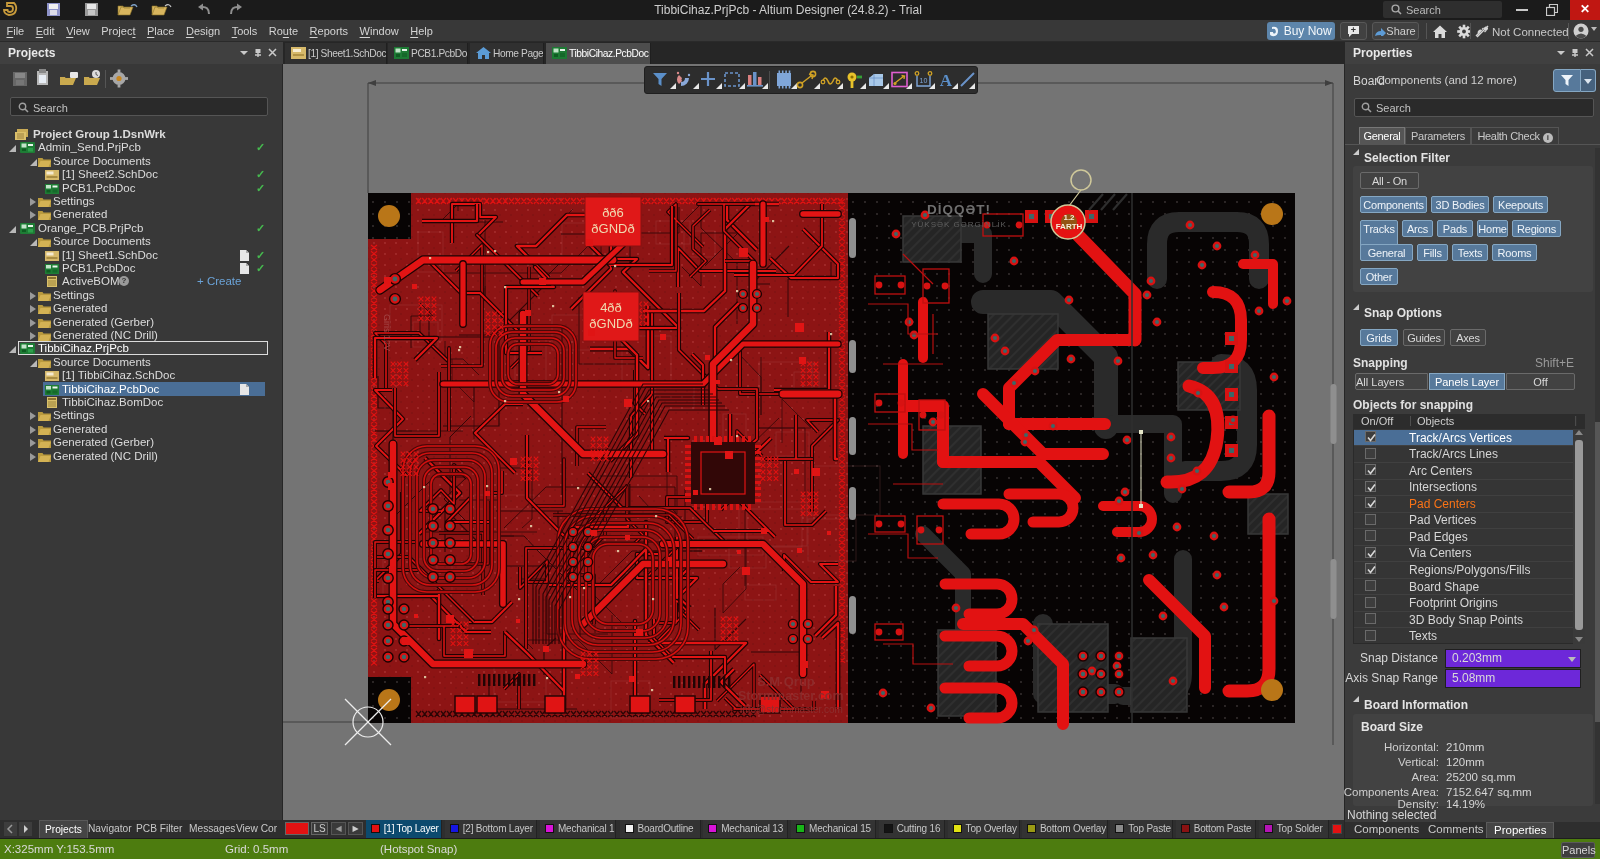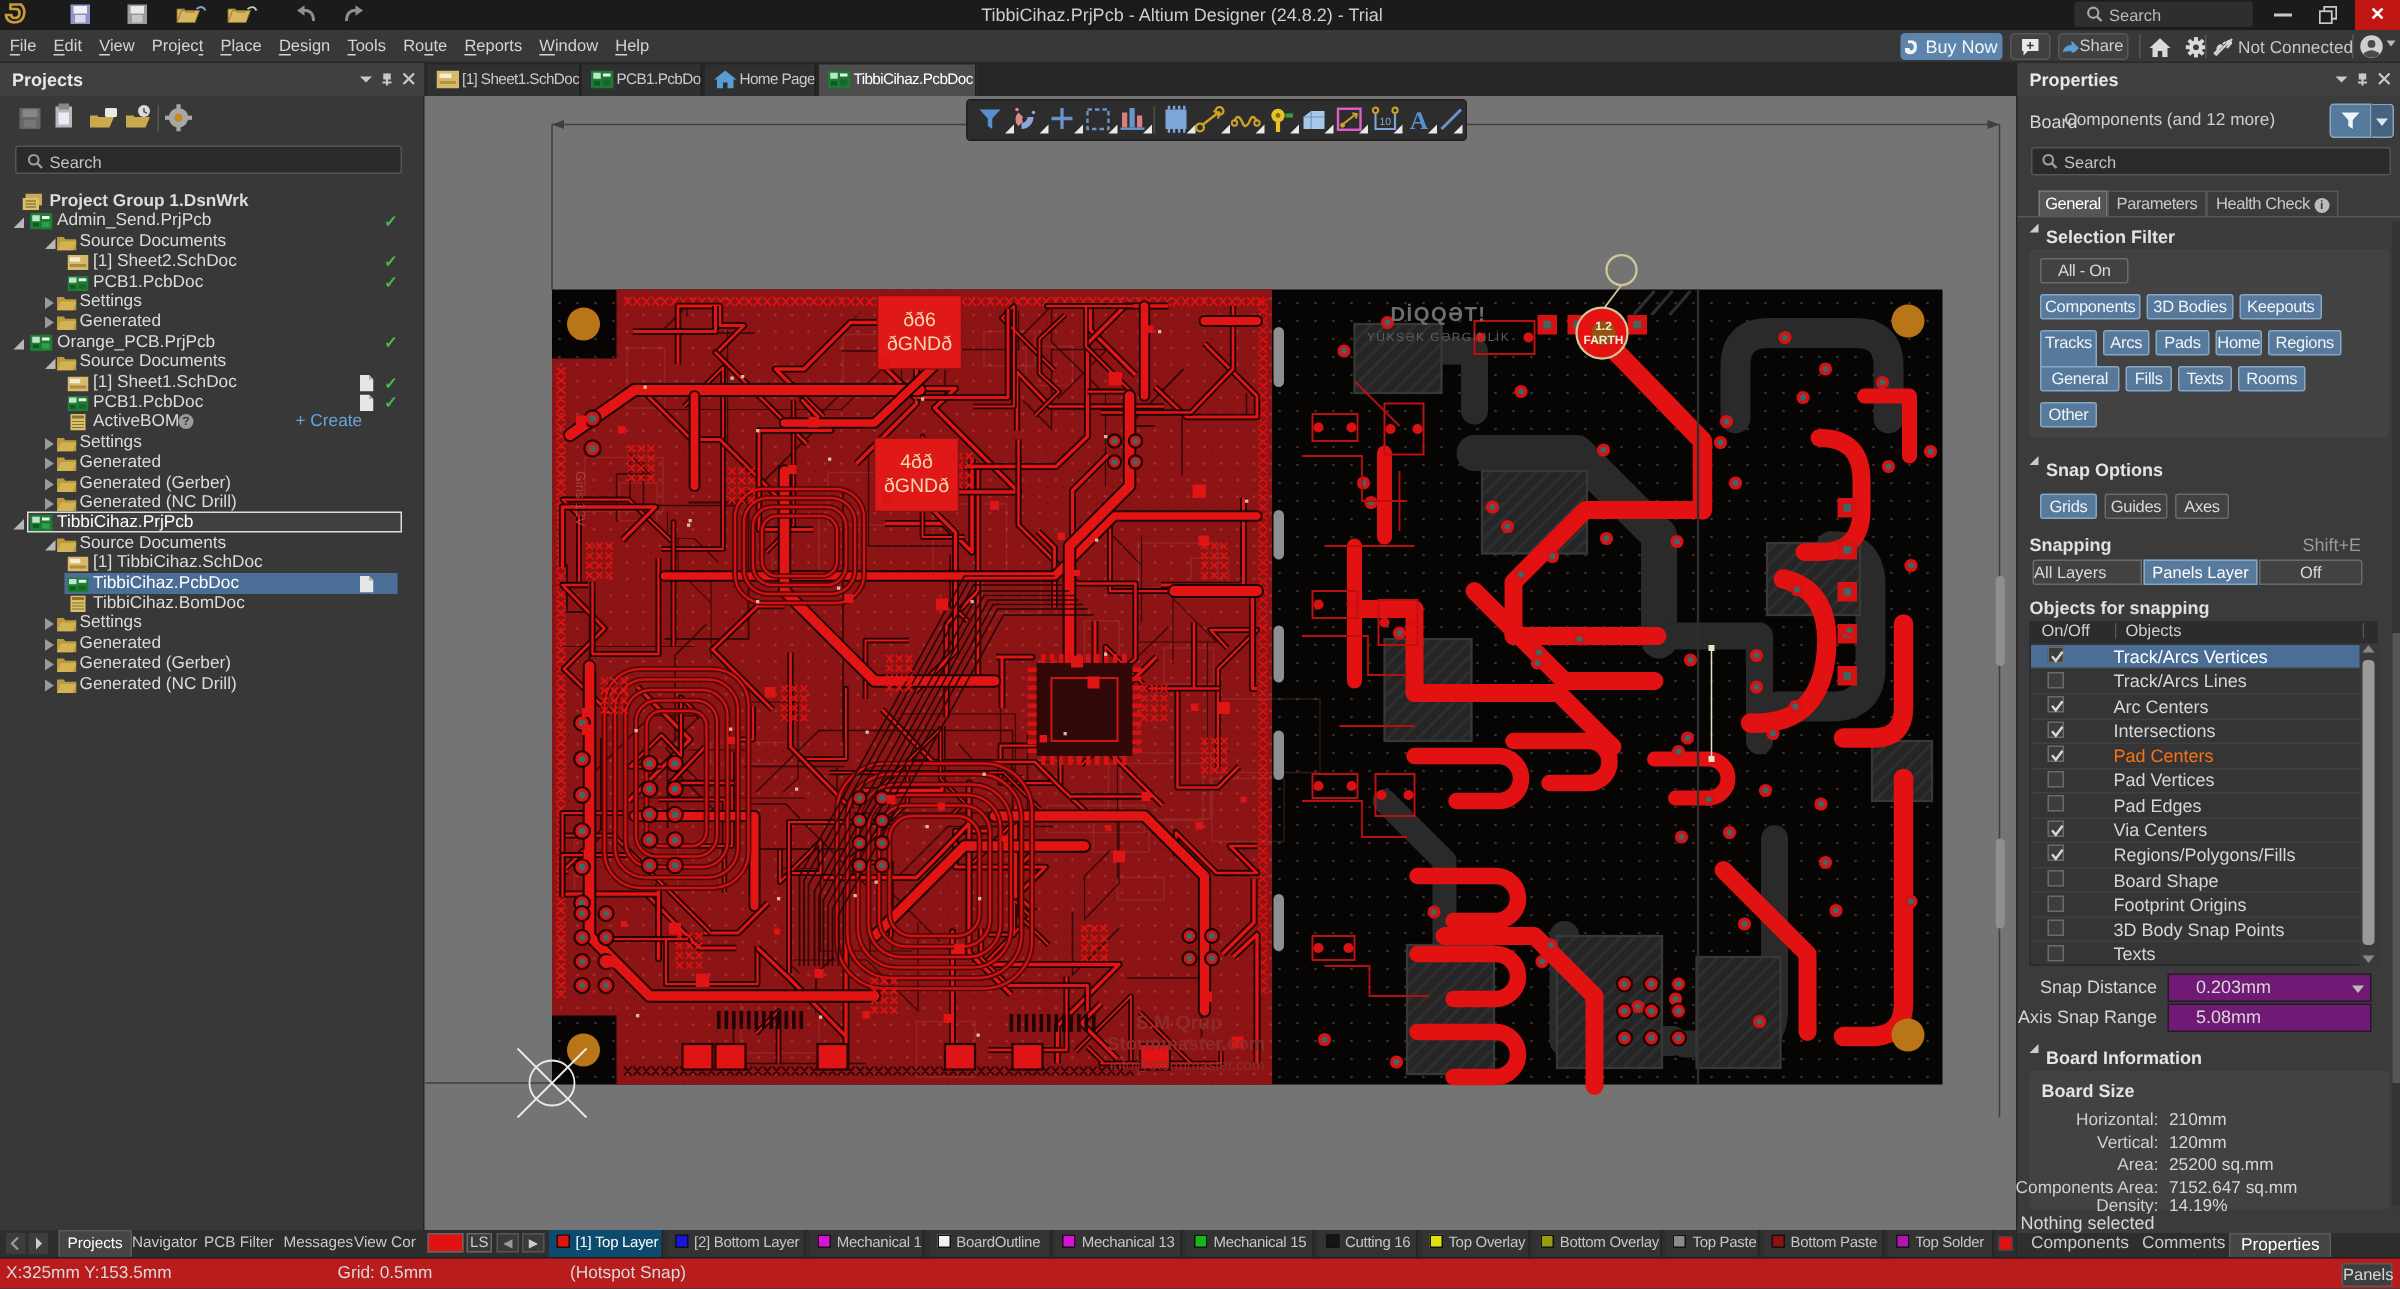--- a/index.html
+++ b/index.html
@@ -35,21 +35,21 @@
 #tree { left:0; top:85px; width:283px; font-size:11.5px; color:#dcdcdc; }
 .trow { position:absolute; height:13.4px; white-space:nowrap; }
 .check { position:absolute; color:#46b94f; font-size:11px; font-weight:bold; }
 
 
 #lp-tabs { left:0; top:778px; width:283px; height:18px; background:#2e2e2e; color:#c9c9c9; font-size:10.2px; overflow:hidden; }
 .lptab { position:absolute; top:0; height:18px; line-height:17px; padding:0 5px; }
 .lptab.active { background:#454545; color:#fff; border:1px solid #5a5a5a; border-bottom:none; }
 
 
-#statusbar { left:0; top:838px; width:1600px; height:21px; background:#b91c1c; color:#d9d9d9; font-size:11.5px; border-top:1px solid #1d1d1d; }
+#statusbar { left:0; top:838px; width:1600px; height:21px; background:#4d7c0f; color:#d9d9d9; font-size:11.5px; border-top:1px solid #1d1d1d; }
 #panelsbtn { left:1561px; top:3px; width:34px; height:16px; background:#3e3e3e; border:1px solid #5a5a5a; border-radius:2px; color:#d8d8d8; font-size:11px; text-align:center; line-height:15px; }
 
 
 #tabbar { left:283px; top:42px; width:1061px; height:22px; background:#262626; }
 .doctab { position:absolute; top:1px; height:21px; background:#303030; border-right:1px solid #1f1f1f; color:#c9c9c9; font-size:10.2px; letter-spacing:-0.4px; line-height:21px; padding:0 0 0 23px; white-space:nowrap; overflow:hidden; }
 .doctab.active { background:#4d4d4d; color:#fff; }
 .doctab .dicon { position:absolute; left:6px; top:4px; width:15px; height:12px; }
 
 
 #canvas { left:283px; top:64px; width:1061px; height:756px; background:#747474; overflow:hidden; }
@@ -61,21 +61,21 @@
 #layersbar { left:283px; top:820px; width:1061px; height:18px; background:#2e2e2e; overflow:hidden; }
 .ltab { position:absolute; top:0; height:18px; background:#333; border-right:1px solid #222; color:#c6c6c6; font-size:10px; letter-spacing:-0.2px; line-height:17px; white-space:nowrap; overflow:hidden; }
 .ltab.active { background:#0c4a6e; color:#fff; }
 .lsq { display:inline-block; width:9px; height:9px; margin:0 4px 0 5px; position:relative; top:1px; border:1px solid #111; }
 
 
 #rightpanel { left:1344px; top:42px; width:256px; height:796px; background:#3b3b3b; border-left:1px solid #262626; font-size:12px; color:#d6d6d6; }
 .rp-btn { position:absolute; background:#57799b; border:1px solid #85a7c3; border-radius:2px; color:#eef3f8; font-size:11px; letter-spacing:-0.2px; text-align:center; }
 .rp-btn.dark { background:#424242; border:1px solid #6a6a6a; color:#d9d9d9; }
 .sec-hdr { position:absolute; font-weight:bold; color:#e4e4e4; font-size:12px; }
-.rp-input { position:absolute; background:#701a75; border:1px solid #1f1f1f; color:#d9d9d9; font-size:12px; line-height:17px; padding-left:18px; }
+.rp-input { position:absolute; background:#6d28d9; border:1px solid #1f1f1f; color:#d9d9d9; font-size:12px; line-height:17px; padding-left:6px; }
 </style>
 </head>
 <body>
 <div id="root">
 
   <div id="titlebar" class="abs">
     <div id="title-text" class="abs">TibbiCihaz.PrjPcb - Altium Designer (24.8.2) - Trial</div>
     <svg class="abs" style="left:0;top:0" width="260" height="20" viewBox="0 0 260 20">
       <path d="M7 3 L14 3 Q17 6 16 10 Q15 15 9 15 Q4 14 4 10 L7.5 10 Q7.5 12 10 12 Q13 12 13 8.5 Q13 6 10.5 6 L7 6 Z" fill="none" stroke="#c79a3b" stroke-width="1.8"></path>
       <rect x="47" y="3" width="13" height="13" fill="#8e93c9"></rect>

